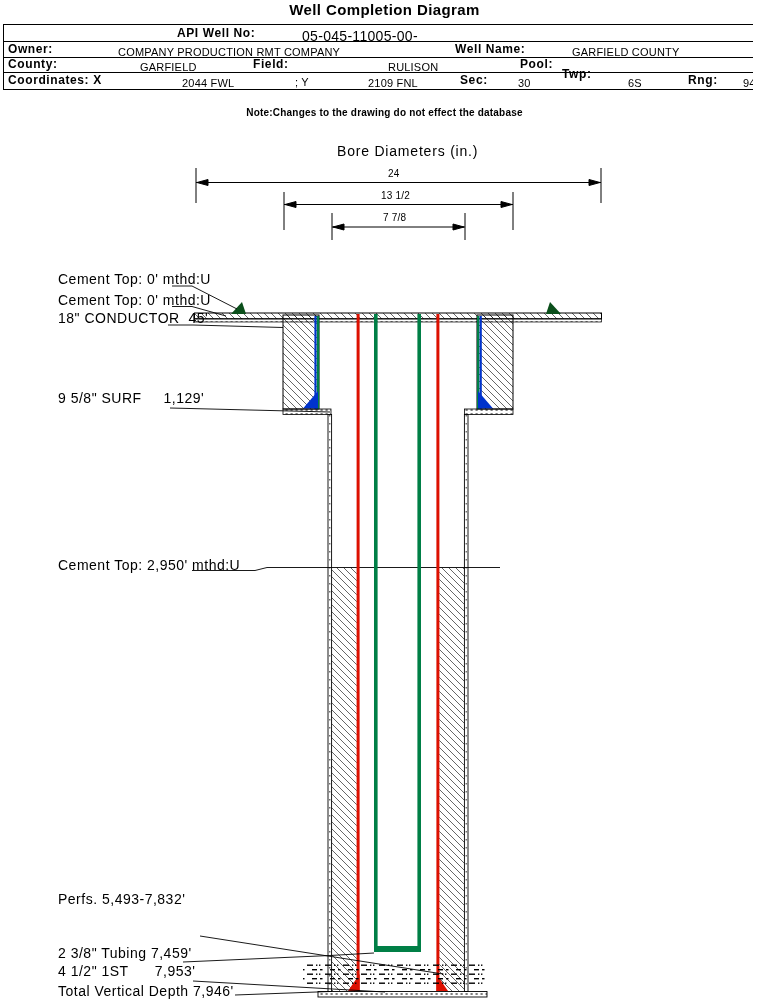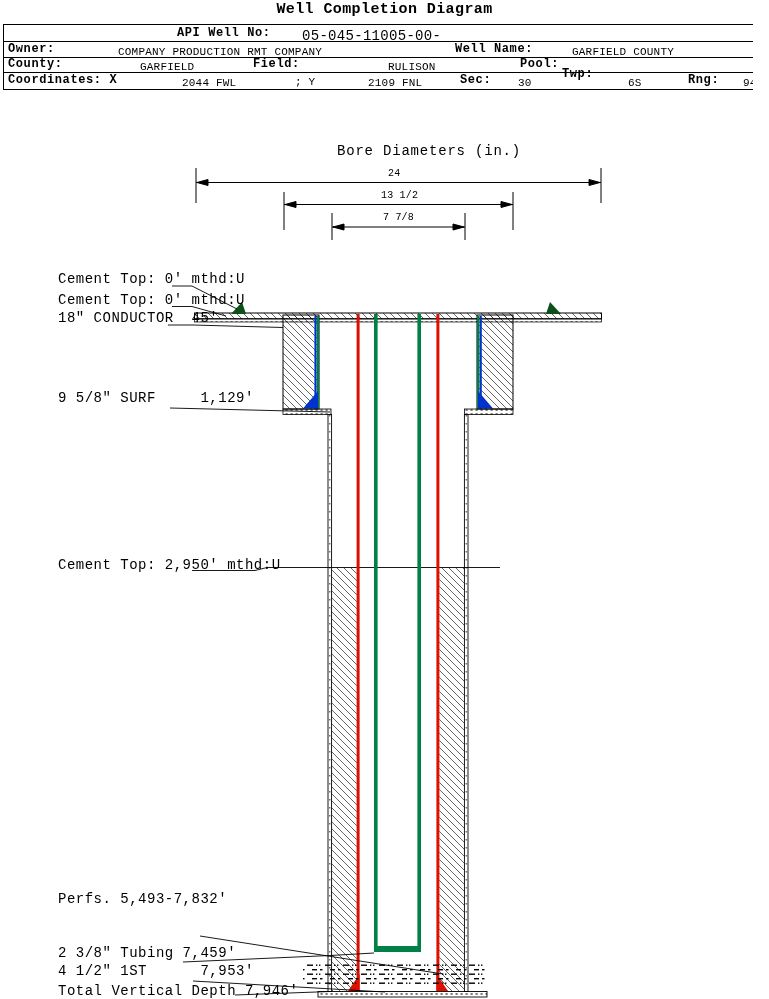--- a/index.html
+++ b/index.html
@@ -1,17 +1,17 @@
 <!DOCTYPE html>
 <html><head>
 <meta charset="utf-8">
 <style>
   html,body{margin:0;padding:0;background:#fff;}
   .page{position:relative;width:753px;height:999px;background:#fff;overflow:hidden;
-        font-family:Liberation Mono, monospace;color:#000;}
+        font-family:Liberation Sans, sans-serif;color:#000;}
   .abs{position:absolute;white-space:pre;line-height:1.1;}
   .ttl{font-size:15px;font-weight:bold;text-align:center;left:0;width:769px;top:2px;letter-spacing:0.4px;}
   .blb{font-weight:bold;font-size:12px;letter-spacing:0.6px;}
   .val{font-size:11px;letter-spacing:0.2px;}
   .val12{font-size:14px;letter-spacing:0.3px;}
   .note{font-size:10px;font-weight:bold;text-align:center;left:0;width:769px;top:107px;letter-spacing:0.2px;}
   .boret{font-size:14px;letter-spacing:0.8px;}
   .dimlbl{font-size:10px;letter-spacing:0.2px;}
   .ann{font-size:14px;letter-spacing:0.5px;text-align:center;}
   .tablebox{position:absolute;left:3px;top:24px;width:760px;height:64px;border:1.5px solid #000;}
@@ -49,20 +49,21 @@
   <div class="abs val" style="left:182px;top:77px">2044 FWL</div>
   <div class="abs val" style="left:295px;top:76px">; Y</div>
   <div class="abs val" style="left:368px;top:77px">2109 FNL</div>
   <div class="abs blb" style="left:460px;top:74px">Sec:</div>
   <div class="abs val" style="left:518px;top:77px">30</div>
   <div class="abs blb" style="left:562px;top:68px">Twp:</div>
   <div class="abs val" style="left:628px;top:77px">6S</div>
   <div class="abs blb" style="left:688px;top:74px">Rng:</div>
   <div class="abs val" style="left:743px;top:77px">94W</div>
 
+  <div class="abs note">Note:Changes to the drawing do not effect the database</div>
 
   <div class="abs boret" style="left:337px;top:144px">Bore Diameters (in.)</div>
   <div class="abs dimlbl" style="left:388px;top:168px">24</div>
   <div class="abs dimlbl" style="left:381px;top:190px">13 1/2</div>
   <div class="abs dimlbl" style="left:383px;top:212px">7 7/8</div>
 
   <svg width="769" height="999" viewBox="0 0 769 999">
     <defs>
       <pattern id="hatch" width="7" height="7" patternUnits="userSpaceOnUse">
         <path d="M-1,-1 L8,8 M-1,6 L1,8 M6,-1 L8,1" stroke="#000" stroke-width="0.6" fill="none"></path>

